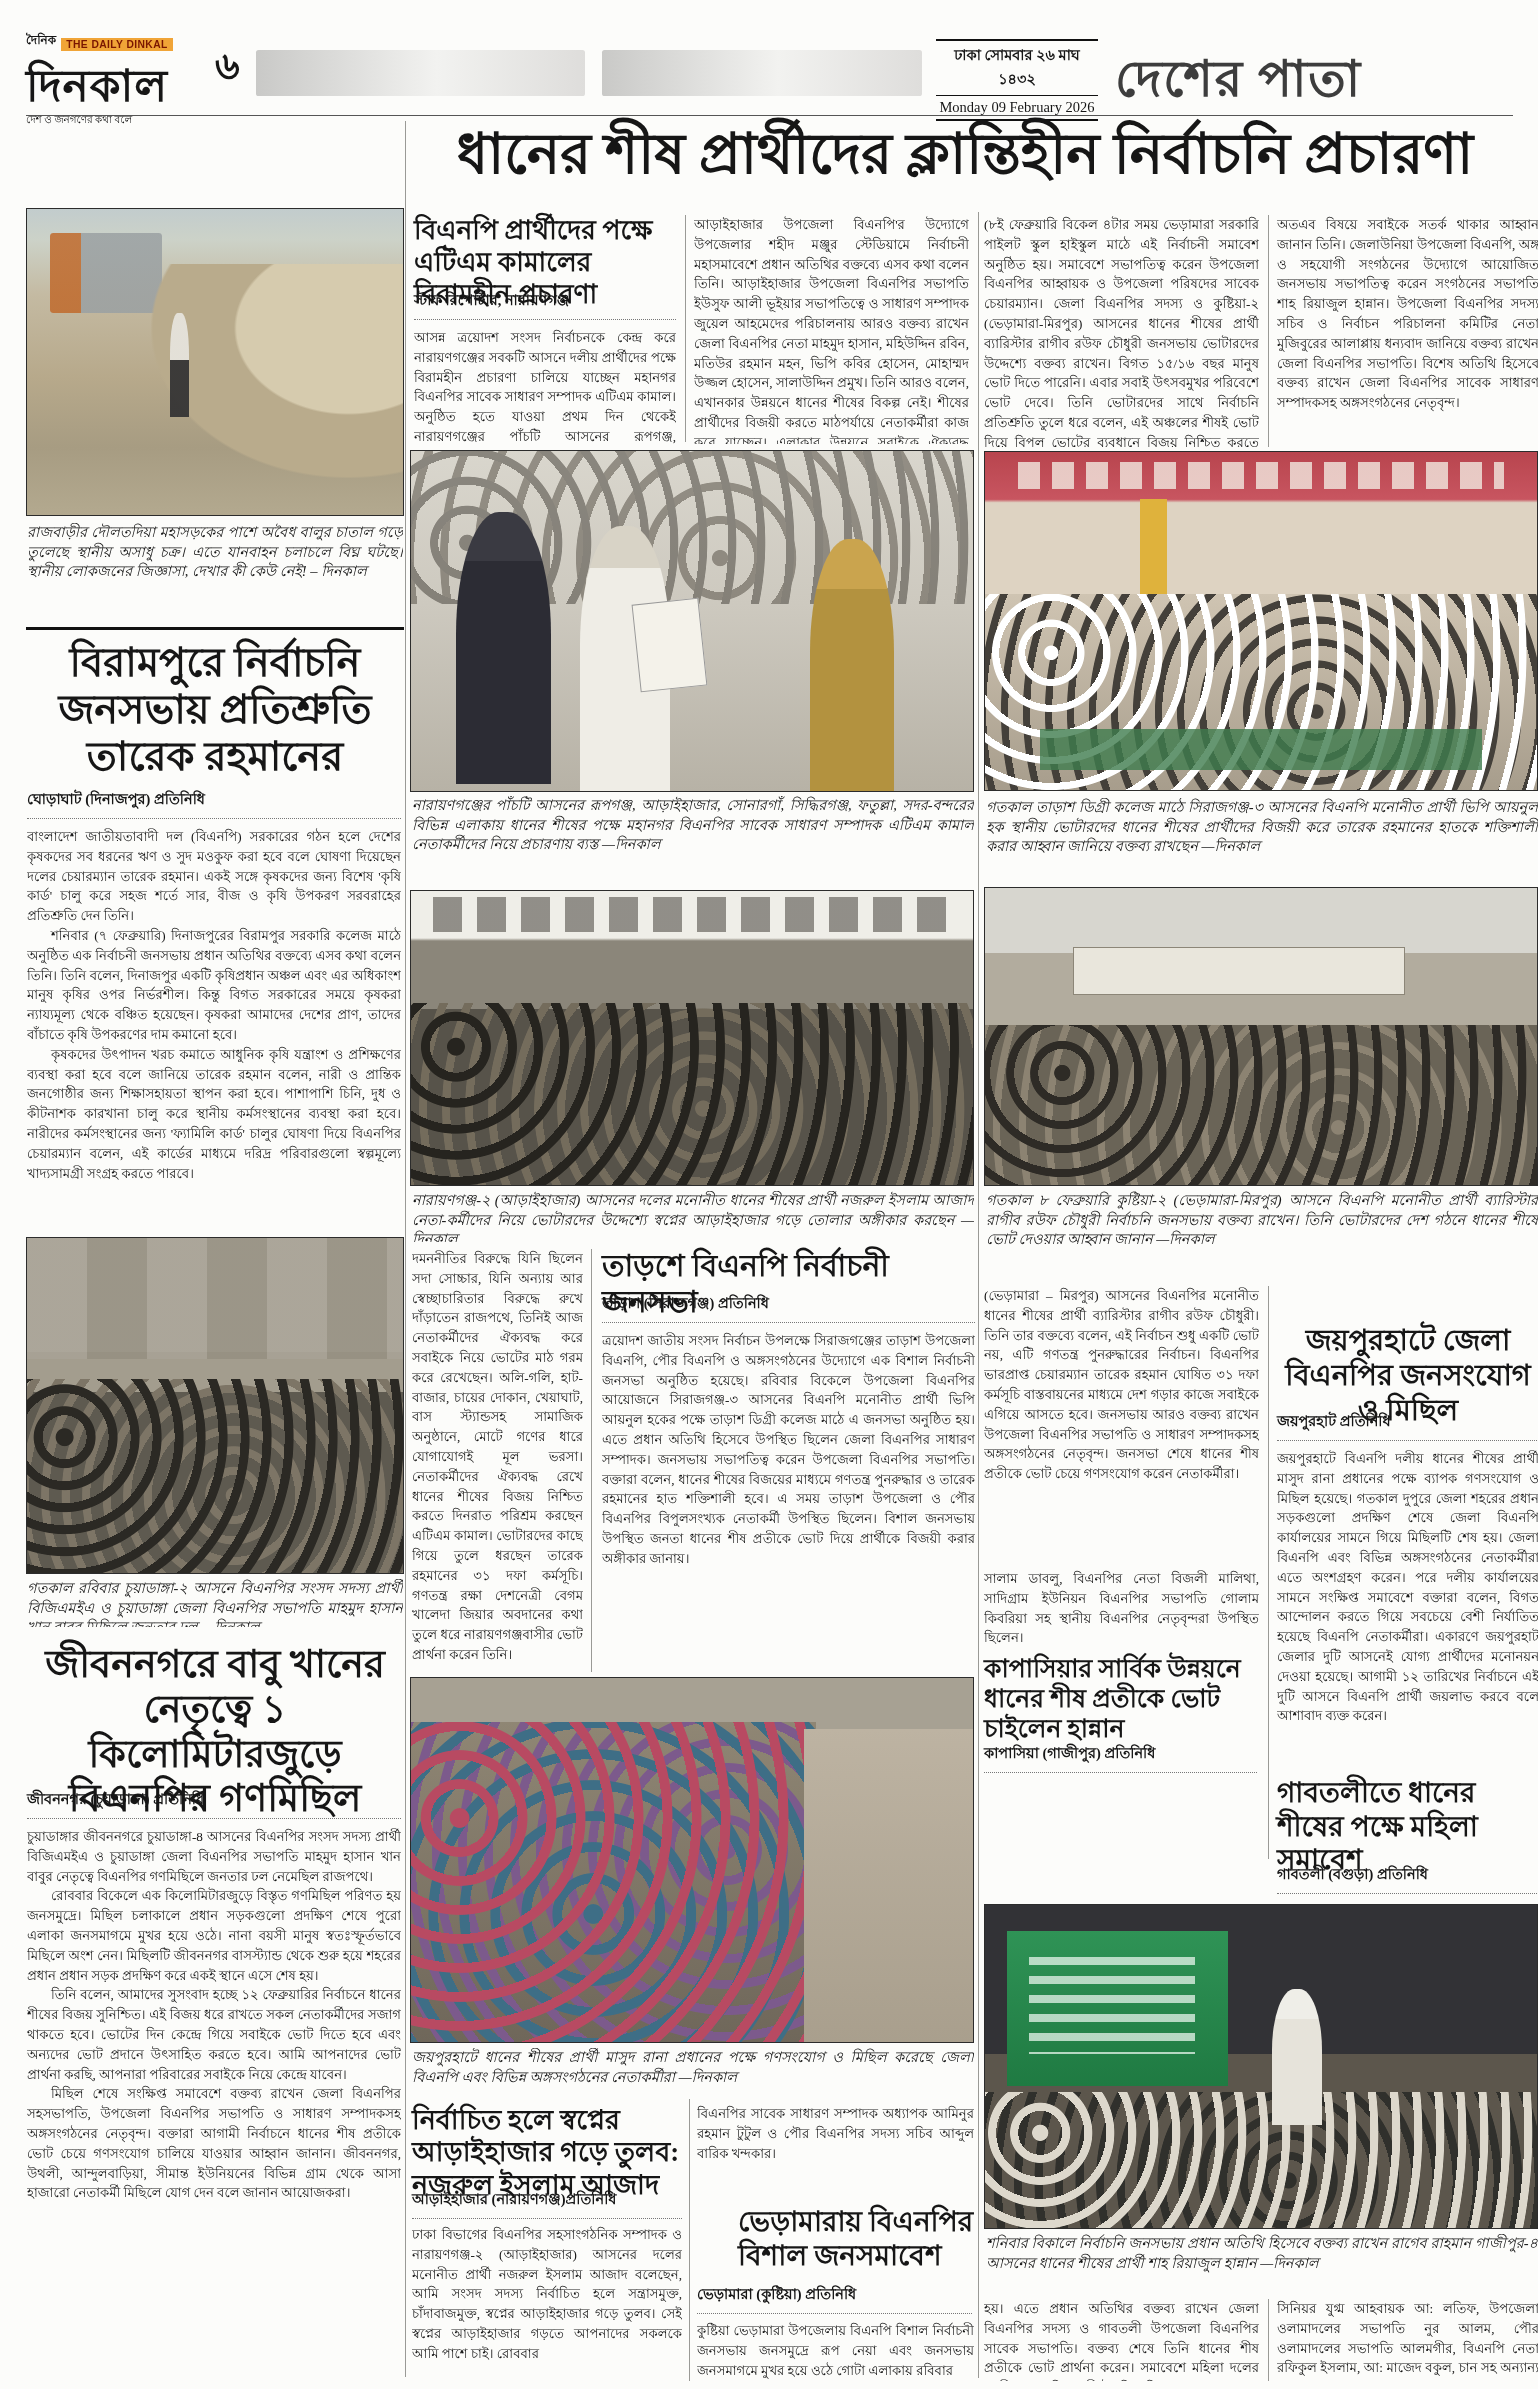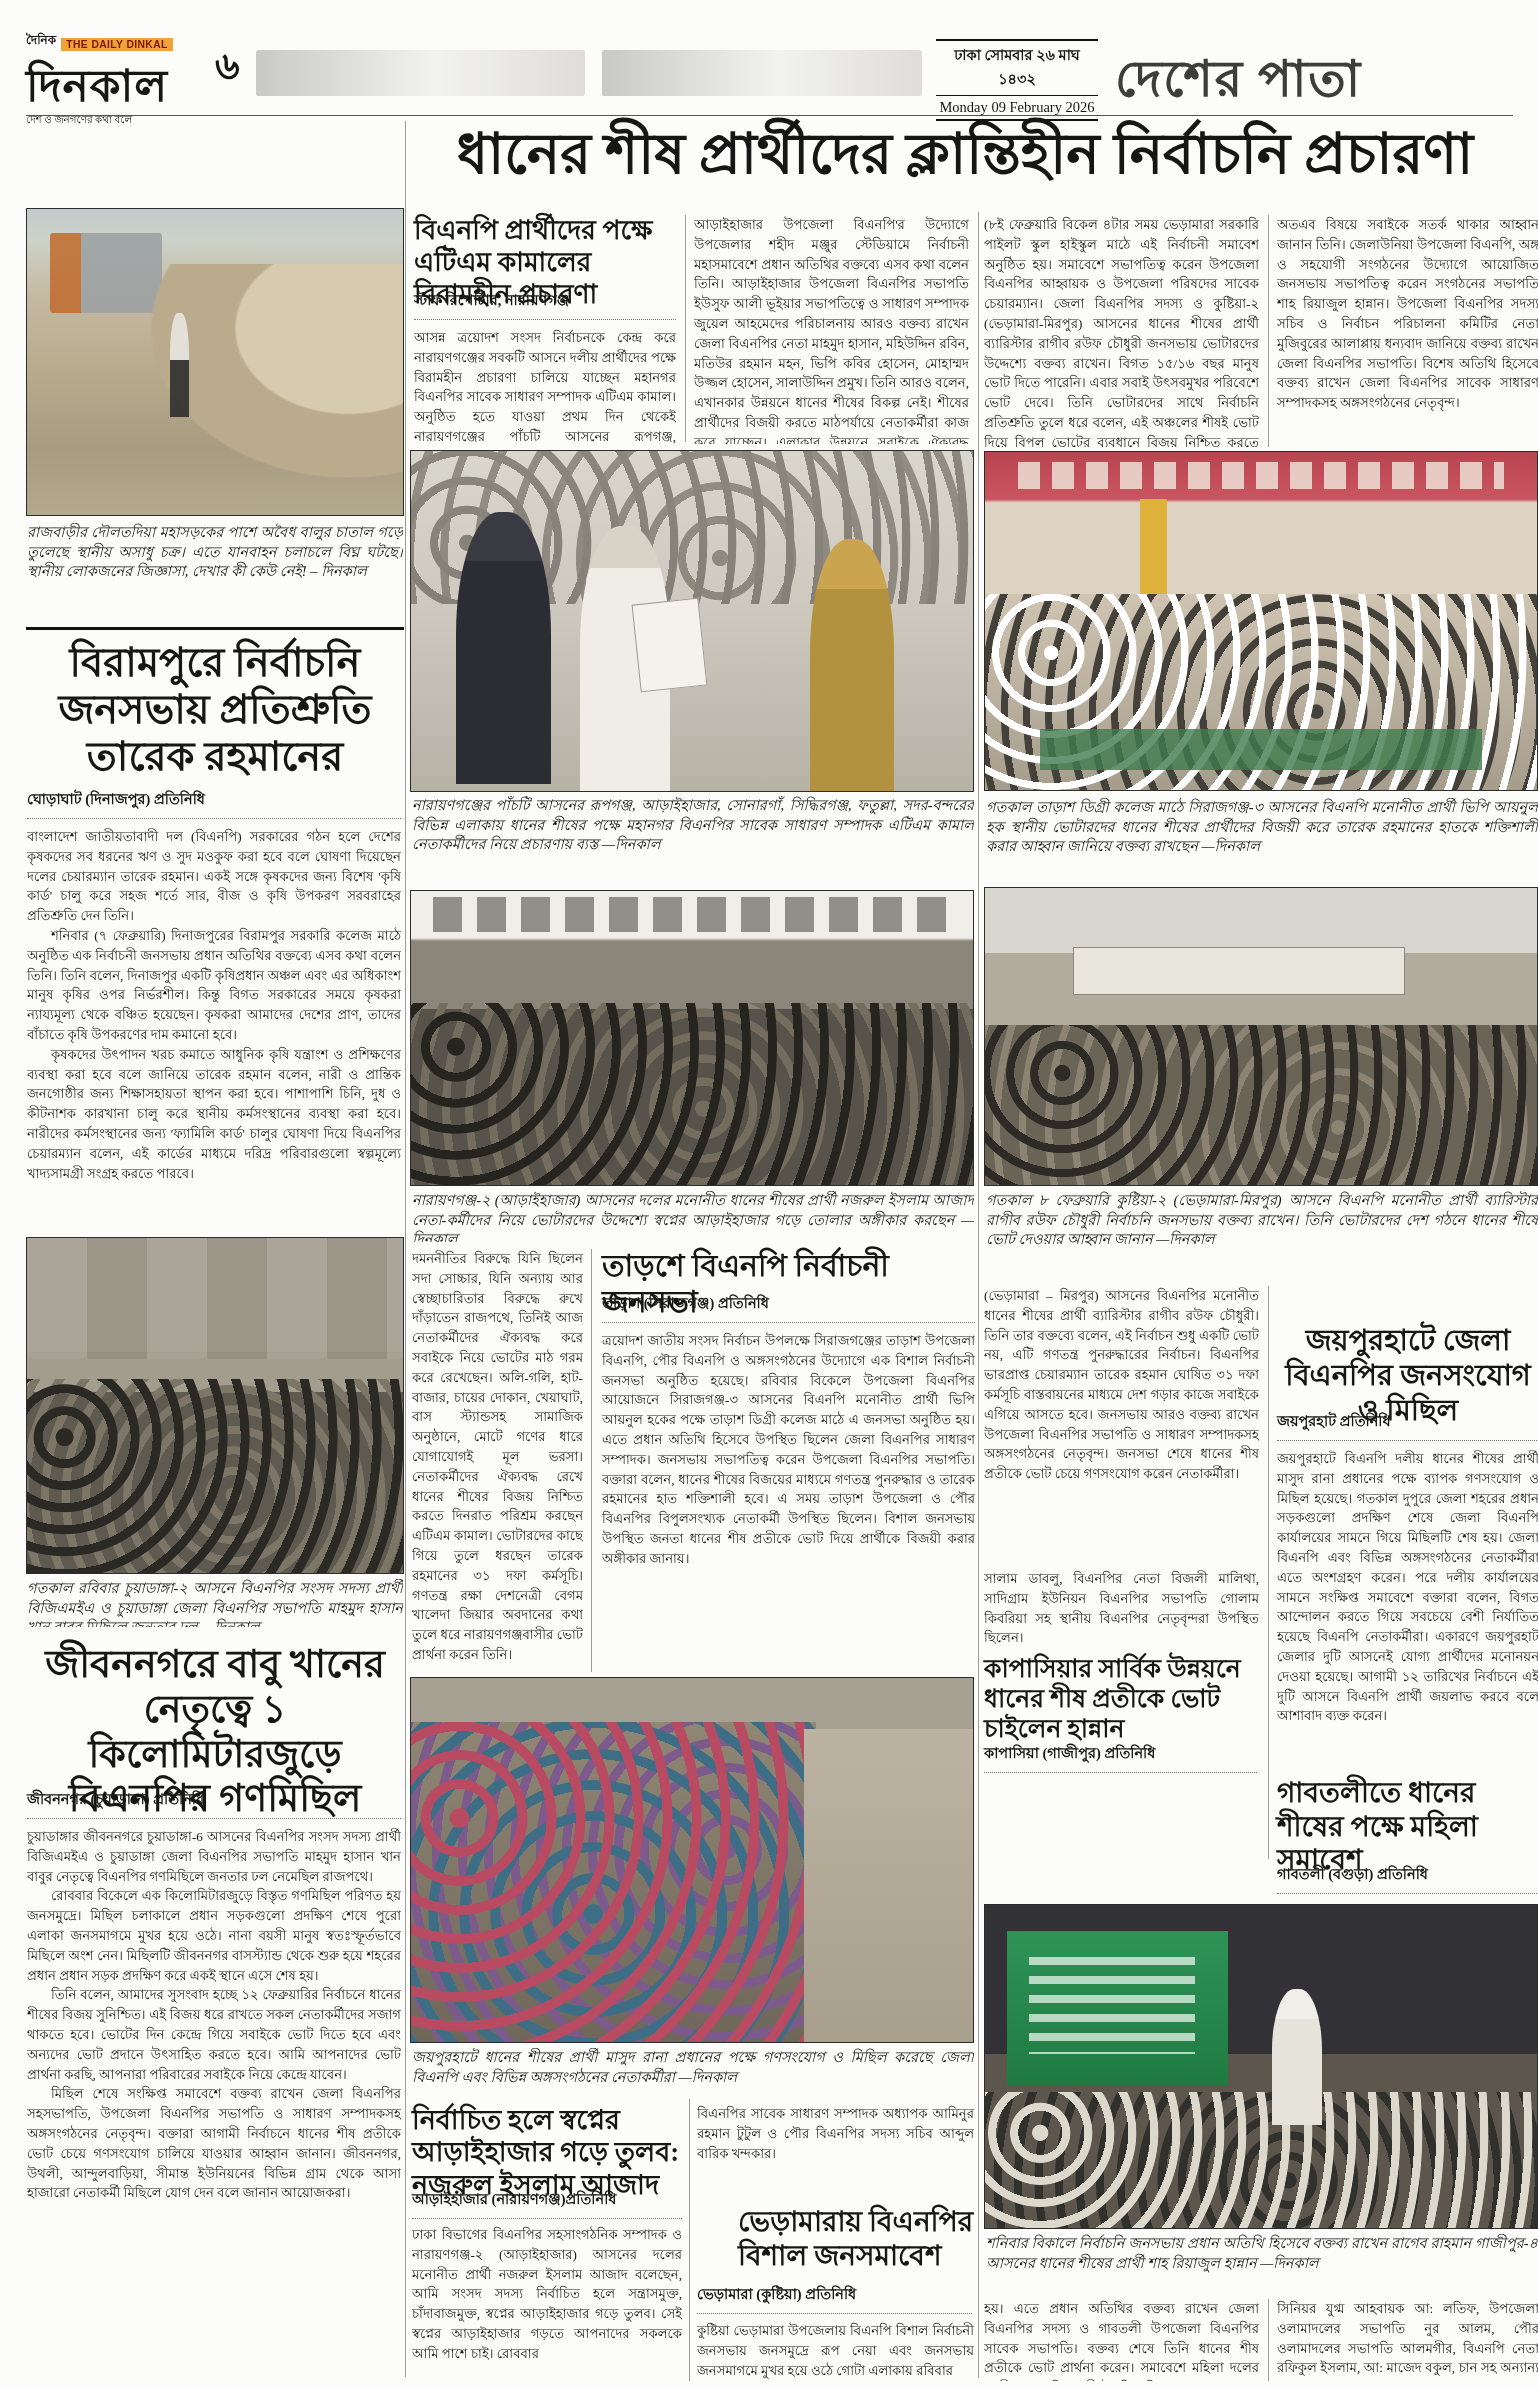--- a/index.html
+++ b/index.html
@@ -160,21 +160,21 @@
 
   <div class="abs photo ph-street" style="left:26px; top:1237px; width:378px; height:337px;">
     <div class="bld"></div>
     <div class="crowd"></div>
   </div>
   <div class="abs caption" style="left:27px; top:1579px; width:376px; height:48px;">গতকাল রবিবার চুয়াডাঙ্গা-২ আসনে বিএনপির সংসদ সদস্য প্রার্থী বিজিএমইএ ও চুয়াডাঙ্গা জেলা বিএনপির সভাপতি মাহমুদ হাসান খান বাবুর মিছিলে জনতার ঢল —দিনকাল</div>
 
   <div class="abs h-big" style="left:26px; top:1642px; width:378px; font-size:38px;">জীবননগরে বাবু খানের নেতৃত্বে ১ কিলোমিটারজুড়ে বিএনপির গণমিছিল</div>
   <div class="abs byline" style="left:27px; top:1788px; width:374px;">জীবননগর (চুয়াডাঙ্গা) প্রতিনিধি</div>
   <div class="abs body-text" style="left:27px; top:1827px; width:374px; height:549px;">
-    <p>চুয়াডাঙ্গার জীবননগরে চুয়াডাঙ্গা-6 আসনের বিএনপির সংসদ সদস্য প্রার্থী বিজিএমইএ ও চুয়াডাঙ্গা জেলা বিএনপির সভাপতি মাহমুদ হাসান খান বাবুর নেতৃত্বে বিএনপির গণমিছিলে জনতার ঢল নেমেছিল রাজপথে।</p>
+    <p>চুয়াডাঙ্গার জীবননগরে চুয়াডাঙ্গা-8 আসনের বিএনপির সংসদ সদস্য প্রার্থী বিজিএমইএ ও চুয়াডাঙ্গা জেলা বিএনপির সভাপতি মাহমুদ হাসান খান বাবুর নেতৃত্বে বিএনপির গণমিছিলে জনতার ঢল নেমেছিল রাজপথে।</p>
     <p>রোববার বিকেলে এক কিলোমিটারজুড়ে বিস্তৃত গণমিছিল পরিণত হয় জনসমুদ্রে। মিছিল চলাকালে প্রধান সড়কগুলো প্রদক্ষিণ শেষে পুরো এলাকা জনসমাগমে মুখর হয়ে ওঠে। নানা বয়সী মানুষ স্বতঃস্ফূর্তভাবে মিছিলে অংশ নেন। মিছিলটি জীবননগর বাসস্ট্যান্ড থেকে শুরু হয়ে শহরের প্রধান প্রধান সড়ক প্রদক্ষিণ করে একই স্থানে এসে শেষ হয়।</p>
     <p>তিনি বলেন, আমাদের সুসংবাদ হচ্ছে ১২ ফেব্রুয়ারির নির্বাচনে ধানের শীষের বিজয় সুনিশ্চিত। এই বিজয় ধরে রাখতে সকল নেতাকর্মীদের সজাগ থাকতে হবে। ভোটের দিন কেন্দ্রে গিয়ে সবাইকে ভোট দিতে হবে এবং অন্যদের ভোট প্রদানে উৎসাহিত করতে হবে। আমি আপনাদের ভোট প্রার্থনা করছি, আপনারা পরিবারের সবাইকে নিয়ে কেন্দ্রে যাবেন।</p>
     <p>মিছিল শেষে সংক্ষিপ্ত সমাবেশে বক্তব্য রাখেন জেলা বিএনপির সহসভাপতি, উপজেলা বিএনপির সভাপতি ও সাধারণ সম্পাদকসহ অঙ্গসংগঠনের নেতৃবৃন্দ। বক্তারা আগামী নির্বাচনে ধানের শীষ প্রতীকে ভোট চেয়ে গণসংযোগ চালিয়ে যাওয়ার আহ্বান জানান। জীবননগর, উথলী, আন্দুলবাড়িয়া, সীমান্ত ইউনিয়নের বিভিন্ন গ্রাম থেকে আসা হাজারো নেতাকর্মী মিছিলে যোগ দেন বলে জানান আয়োজকরা।</p>
   </div>
 
   <div class="abs h-left" style="left:414px; top:215px; width:263px; font-size:26.5px;">বিএনপি প্রার্থীদের পক্ষে এটিএম কামালের বিরামহীন প্রচারণা</div>
   <div class="abs byline" style="left:414px; top:289px; width:262px;">স্টাফ রিপোর্টার, নারায়ণগঞ্জ</div>
   <div class="abs body-text" style="left:414px; top:328px; width:262px; height:116px;">আসন্ন ত্রয়োদশ সংসদ নির্বাচনকে কেন্দ্র করে নারায়ণগঞ্জের সবকটি আসনে দলীয় প্রার্থীদের পক্ষে বিরামহীন প্রচারণা চালিয়ে যাচ্ছেন মহানগর বিএনপির সাবেক সাধারণ সম্পাদক এটিএম কামাল। অনুষ্ঠিত হতে যাওয়া প্রথম দিন থেকেই নারায়ণগঞ্জের পাঁচটি আসনের রূপগঞ্জ, আড়াইহাজার, সোনারগাঁ, সিদ্ধিরগঞ্জ, ফতুল্লা, সদর-বন্দরের বিভিন্ন এলাকায় ধানের শীষের পক্ষে এটিএম কামাল নেতাকর্মীদের নিয়ে ছুটে চলেছেন জনসভায়। ভোটারদের সাথে কথা বলে শীষের পক্ষে ভোট প্রার্থনার পাশাপাশি তুলে ধরছেন দেশ গড়া নিয়ে দলীয় প্রার্থীদের নানা পরিকল্পনা।</div>
   <div class="abs body-text" style="left:694px; top:215px; width:275px; height:229px;">আড়াইহাজার উপজেলা বিএনপি'র উদ্যোগে উপজেলার শহীদ মঞ্জুর স্টেডিয়ামে নির্বাচনী মহাসমাবেশে প্রধান অতিথির বক্তব্যে এসব কথা বলেন তিনি। আড়াইহাজার উপজেলা বিএনপির সভাপতি ইউসুফ আলী ভূইয়ার সভাপতিত্বে ও সাধারণ সম্পাদক জুয়েল আহমেদের পরিচালনায় আরও বক্তব্য রাখেন জেলা বিএনপির নেতা মাহমুদ হাসান, মহিউদ্দিন রবিন, মতিউর রহমান মহন, ভিপি কবির হোসেন, মোহাম্মদ উজ্জল হোসেন, সালাউদ্দিন প্রমুখ। তিনি আরও বলেন, এখানকার উন্নয়নে ধানের শীষের বিকল্প নেই। শীষের প্রার্থীদের বিজয়ী করতে মাঠপর্যায়ে নেতাকর্মীরা কাজ করে যাচ্ছেন। এলাকার উন্নয়নে সবাইকে ঐক্যবদ্ধ থাকার আহ্বান জানিয়ে প্রচারণা শেষ করেন তিনি। নারায়ণগঞ্জের আওতাধীন</div>
   <div class="abs body-text" style="left:984px; top:215px; width:275px; height:232px;">(৮ই ফেব্রুয়ারি বিকেল ৪টার সময় ভেড়ামারা সরকারি পাইলট স্কুল হাইস্কুল মাঠে এই নির্বাচনী সমাবেশ অনুষ্ঠিত হয়। সমাবেশে সভাপতিত্ব করেন উপজেলা বিএনপির আহ্বায়ক ও উপজেলা পরিষদের সাবেক চেয়ারম্যান। জেলা বিএনপির সদস্য ও কুষ্টিয়া-২ (ভেড়ামারা-মিরপুর) আসনের ধানের শীষের প্রার্থী ব্যারিস্টার রাগীব রউফ চৌধুরী জনসভায় ভোটারদের উদ্দেশ্যে বক্তব্য রাখেন। বিগত ১৫/১৬ বছর মানুষ ভোট দিতে পারেনি। এবার সবাই উৎসবমুখর পরিবেশে ভোট দেবে। তিনি ভোটারদের সাথে নির্বাচনি প্রতিশ্রুতি তুলে ধরে বলেন, এই অঞ্চলের শীষই ভোট দিয়ে বিপুল ভোটের ব্যবধানে বিজয় নিশ্চিত করতে হবে। প্রধান বক্তা হিসেবে বক্তব্য রাখেন কুষ্টিয়া-১</div>

